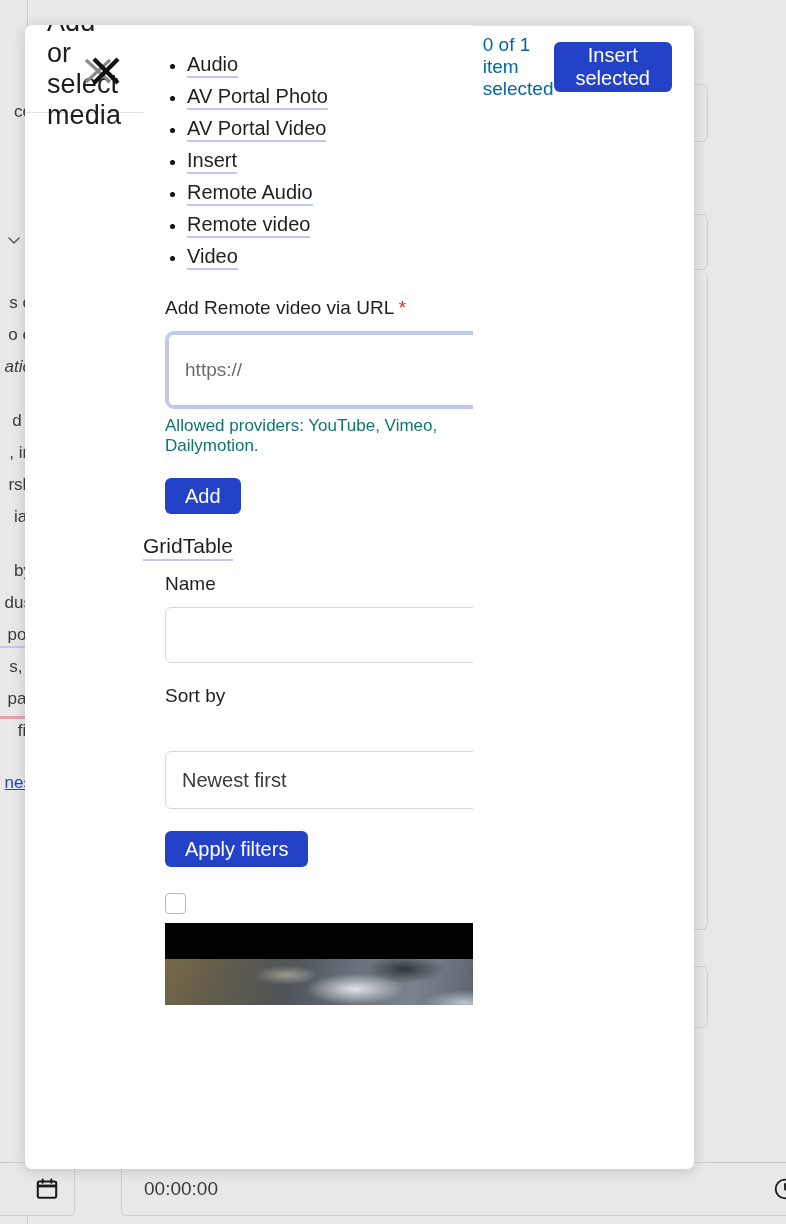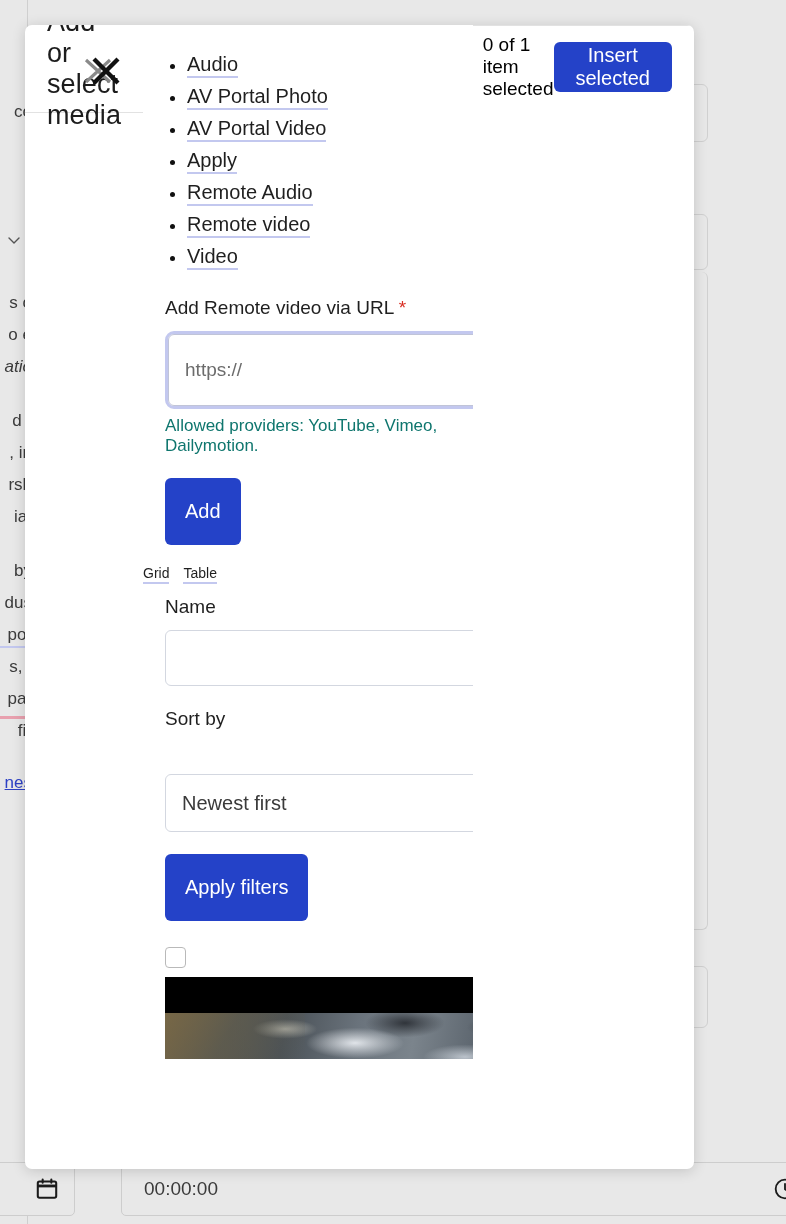--- a/index.html
+++ b/index.html
@@ -221,29 +221,28 @@
 
   button.primary {
     background: #2442c8;
     color: #fff;
     border: none;
     border-radius: 6px;
     font-size: 20px;
     font-family: "Liberation Sans", sans-serif;
     cursor: pointer;
     padding: 0 20px;
-    height: 67px;
+    height: 36px;
   }
 
   .tabs-row {
     position: relative;
     margin: 0;
     display: flex;
-    gap: 14px;
-    font-size: 14px;
+    font-size: 21px;
   }
   .tab-link {
     color: #1f1f1f;
     text-decoration: none;
     border-bottom: 2px solid #c3c8ef;
     padding-bottom: 1px;
     cursor: pointer;
   }
 
   .select-wrap { position: relative; width: 613px; margin-top: 44px; }
@@ -313,21 +312,21 @@
 
   #modal-footer {
     flex: 0 0 82px;
     height: 82px;
     border-top: 1px solid #e2e2e2;
     display: flex;
     align-items: center;
     justify-content: space-between;
     padding: 0 22px 0 10px;
   }
-  #selected-count { font-size: 19px; color: #000000; }
+  #selected-count { font-size: 19px; color: #0369a1; }
   #insert-selected {
     background: #2442c8;
     color: #fff;
     border: none;
     border-radius: 6px;
     font-size: 20px;
     height: 50px;
     padding: 0 22px;
     cursor: pointer;
     font-family: "Liberation Sans", sans-serif;
@@ -409,21 +408,21 @@
     </button>
   </div>
 
   <div id="modal-body">
     <div class="body-inner">
 
       <ul class="media-types" id="media-type-list">
           <li><a>Audio</a></li>
           <li><a>AV Portal Photo</a></li>
           <li><a>AV Portal Video</a></li>
-          <li><a>Apply</a></li>
+          <li><a>Insert</a></li>
           <li><a>Remote Audio</a></li>
           <li><a>Remote video</a></li>
           <li><a>Video</a></li>
         </ul>
 
       <div style="margin-top:30px;">
         <div class="field-label">
           <span>Add Remote video via URL</span>
           <span class="req-star">*</span>
         </div>

